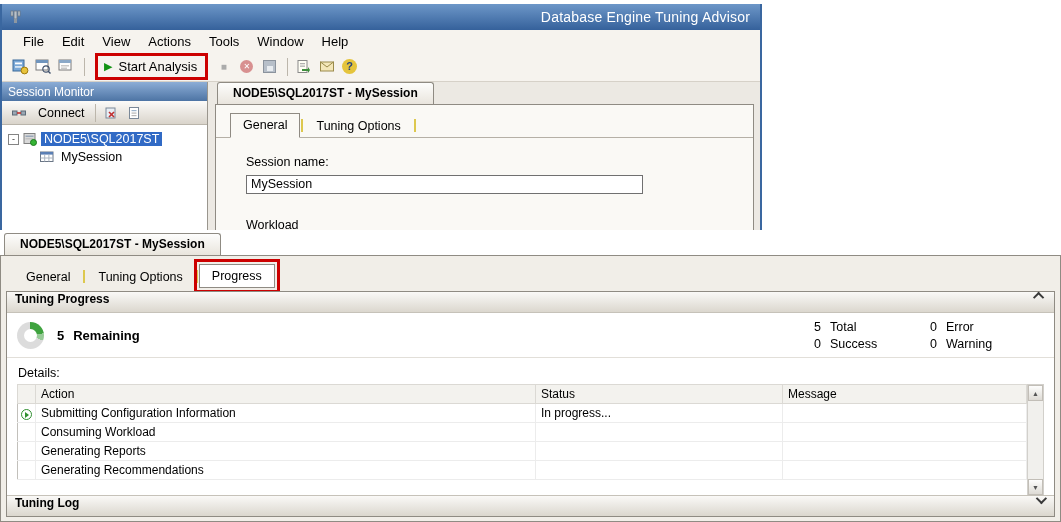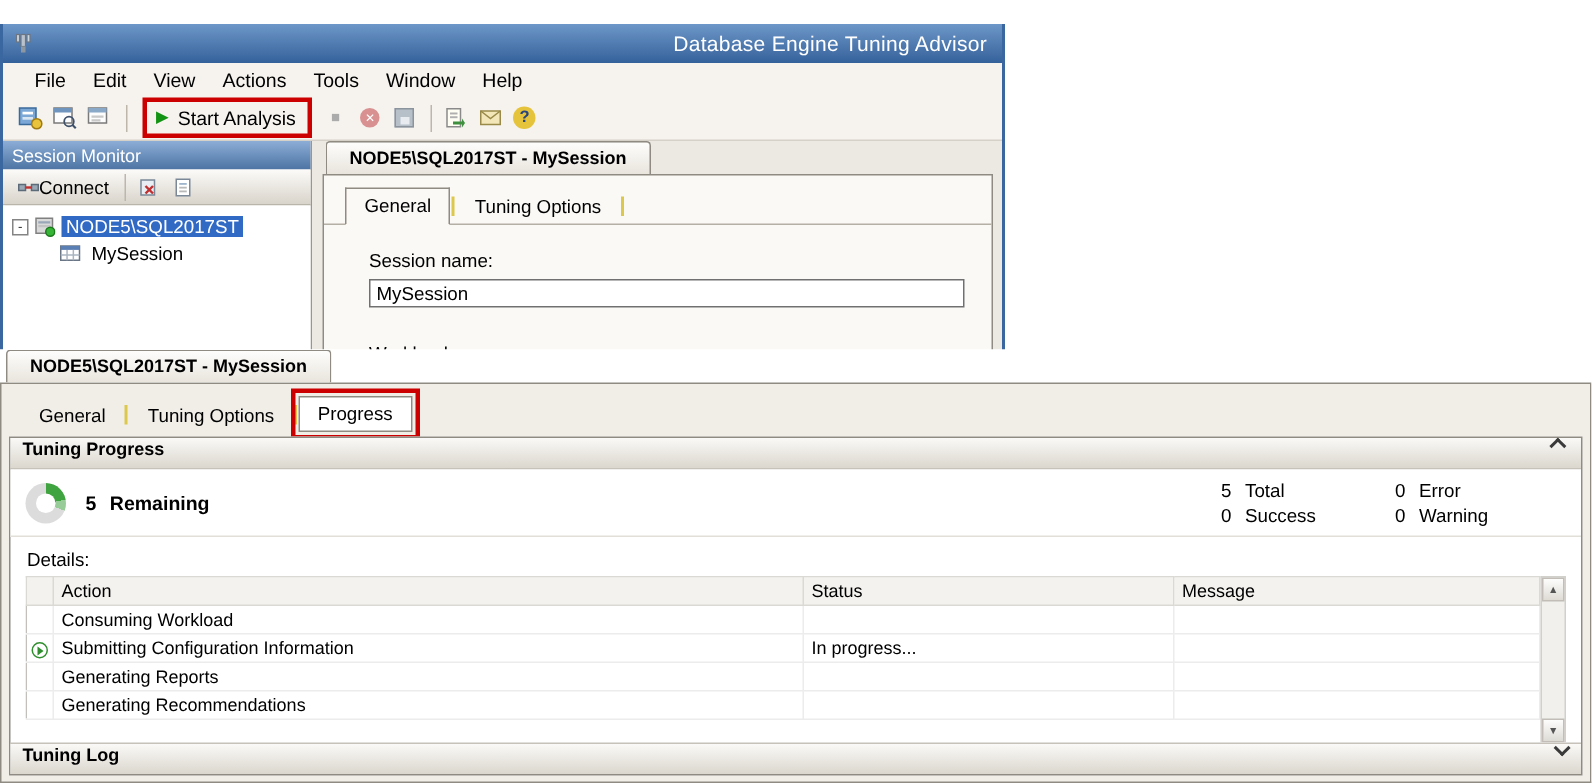--- a/index.html
+++ b/index.html
@@ -1,21 +1,21 @@
 <!DOCTYPE html>
 <html><head>
 <meta charset="utf-8">
 <style>
   * { box-sizing: border-box; margin: 0; padding: 0; }
   html,body { width:1061px; height:522px; background:#ffffff; overflow:hidden;
               font-family:"Liberation Sans", sans-serif; color:#000; }
   .canvas { position:relative; width:1061px; height:522px; background:#fff; }
 
   
-  .top-window { position:absolute; left:0; top:16px; width:670px; height:226px;
+  .top-window { position:absolute; left:0; top:4px; width:762px; height:226px;
     background:#fde047; overflow:hidden;
     border-left:2px solid #3a67a0; border-right:2px solid #3a67a0; }
   .titlebar { height:26px; background:linear-gradient(#6d97c8,#35619b);
     display:flex; align-items:center; padding:0 10px 0 6px; }
   .app-icon { width:16px; height:16px; display:inline-flex; }
   .win-title { margin-left:auto; color:#fff; font-size:14px; letter-spacing:.2px; }
   .menubar { height:22px; background:#f6f3ee; display:flex; align-items:center; padding-left:12px; }
   .menu-item { font-size:13px; padding:2px 9px; cursor:default; }
   .toolbar { height:30px; background:#f6f3ee; border-bottom:1px solid #d6d1c8;
     display:flex; align-items:center; padding-left:8px; }
@@ -33,21 +33,21 @@
   .help-circ { width:15px; height:15px; border-radius:50%; background:#e5c43c; color:#27457e;
     font-weight:bold; font-size:11px; line-height:15px; text-align:center; display:inline-block; }
 
   .top-body { display:flex; height:148px; background:#ece9e3; }
 
   .session-monitor { width:206px; display:flex; flex-direction:column; border-right:1px solid #9a968e; background:#fff; }
   .sm-header { height:19px; background:linear-gradient(#8cadd6,#4d74a4); color:#fff;
     font-size:12px; display:flex; align-items:center; padding-left:6px; }
   .sm-toolbar { height:24px; background:linear-gradient(#fcfbf9,#d9d4cb);
     border-bottom:1px solid #bab5ab; display:flex; align-items:center; padding-left:5px; }
-  .connect-btn { display:inline-flex; align-items:flex-end; gap:0; font-size:12.5px; padding:2px 5px; }
+  .connect-btn { display:inline-flex; align-items:flex-end; gap:12px; font-size:12.5px; padding:2px 5px; }
   .sm-tree { flex:1; background:#fff; padding-top:5px; font-size:12.5px; }
   .tree-row { display:flex; align-items:center; height:18px; }
   .expander { width:11px; height:11px; border:1px solid #848484; background:#fff; font-size:9px;
     line-height:9px; text-align:center; margin:0 4px 0 6px; color:#333; }
   .tico { width:14px; height:14px; display:inline-flex; margin-right:4px; }
   .tree-label { padding:0 3px; }
   .tree-label.selected { background:#316ac5; color:#fff; }
   .tree-row.child { padding-left:38px; }
 
   .doc-area { flex:1; display:flex; flex-direction:column; padding-left:7px; }
@@ -340,29 +340,29 @@
             <thead>
               <tr>
                 <th class="icell"></th>
                 <th>Action</th>
                 <th>Status</th>
                 <th>Message</th>
               </tr>
             </thead>
             <tbody>
               <tr>
-                <td class="icell"></td>
-                <td>Consuming Workload</td>
-                <td></td>
-                <td></td>
-              </tr>
-              <tr>
                 <td class="icell"><span class="row-play"></span></td>
                 <td>Submitting Configuration Information</td>
                 <td>In progress...</td>
+                <td></td>
+              </tr>
+              <tr>
+                <td class="icell"></td>
+                <td>Consuming Workload</td>
+                <td></td>
                 <td></td>
               </tr>
               <tr>
                 <td class="icell"></td>
                 <td>Generating Reports</td>
                 <td></td>
                 <td></td>
               </tr>
               <tr>
                 <td class="icell"></td>

